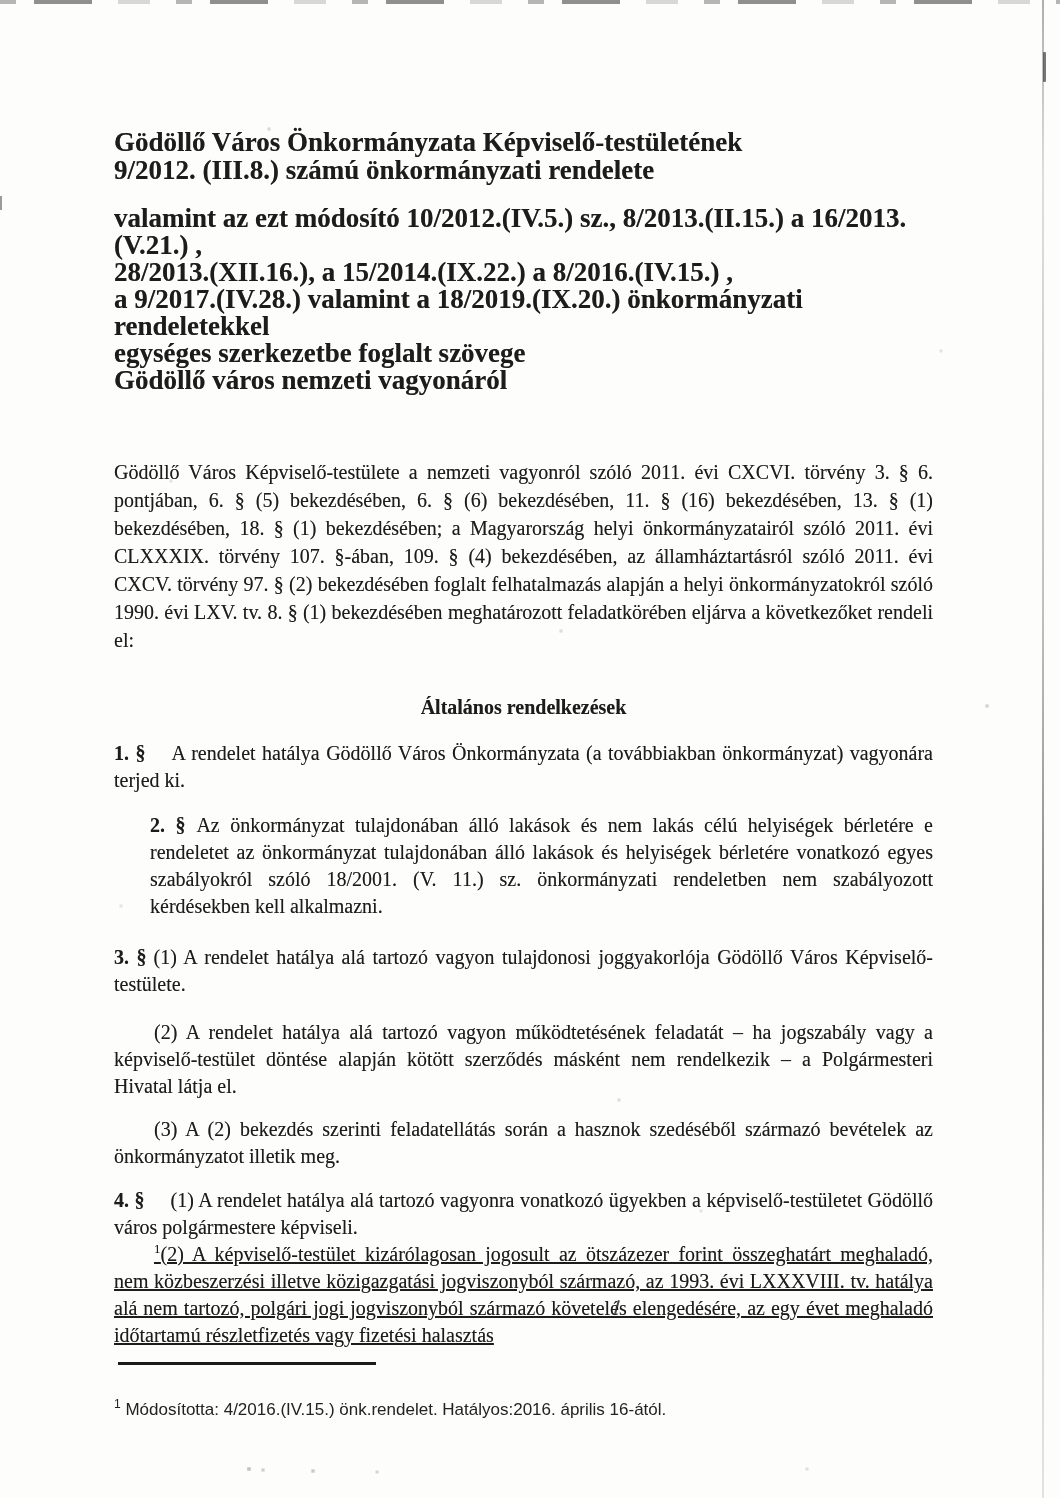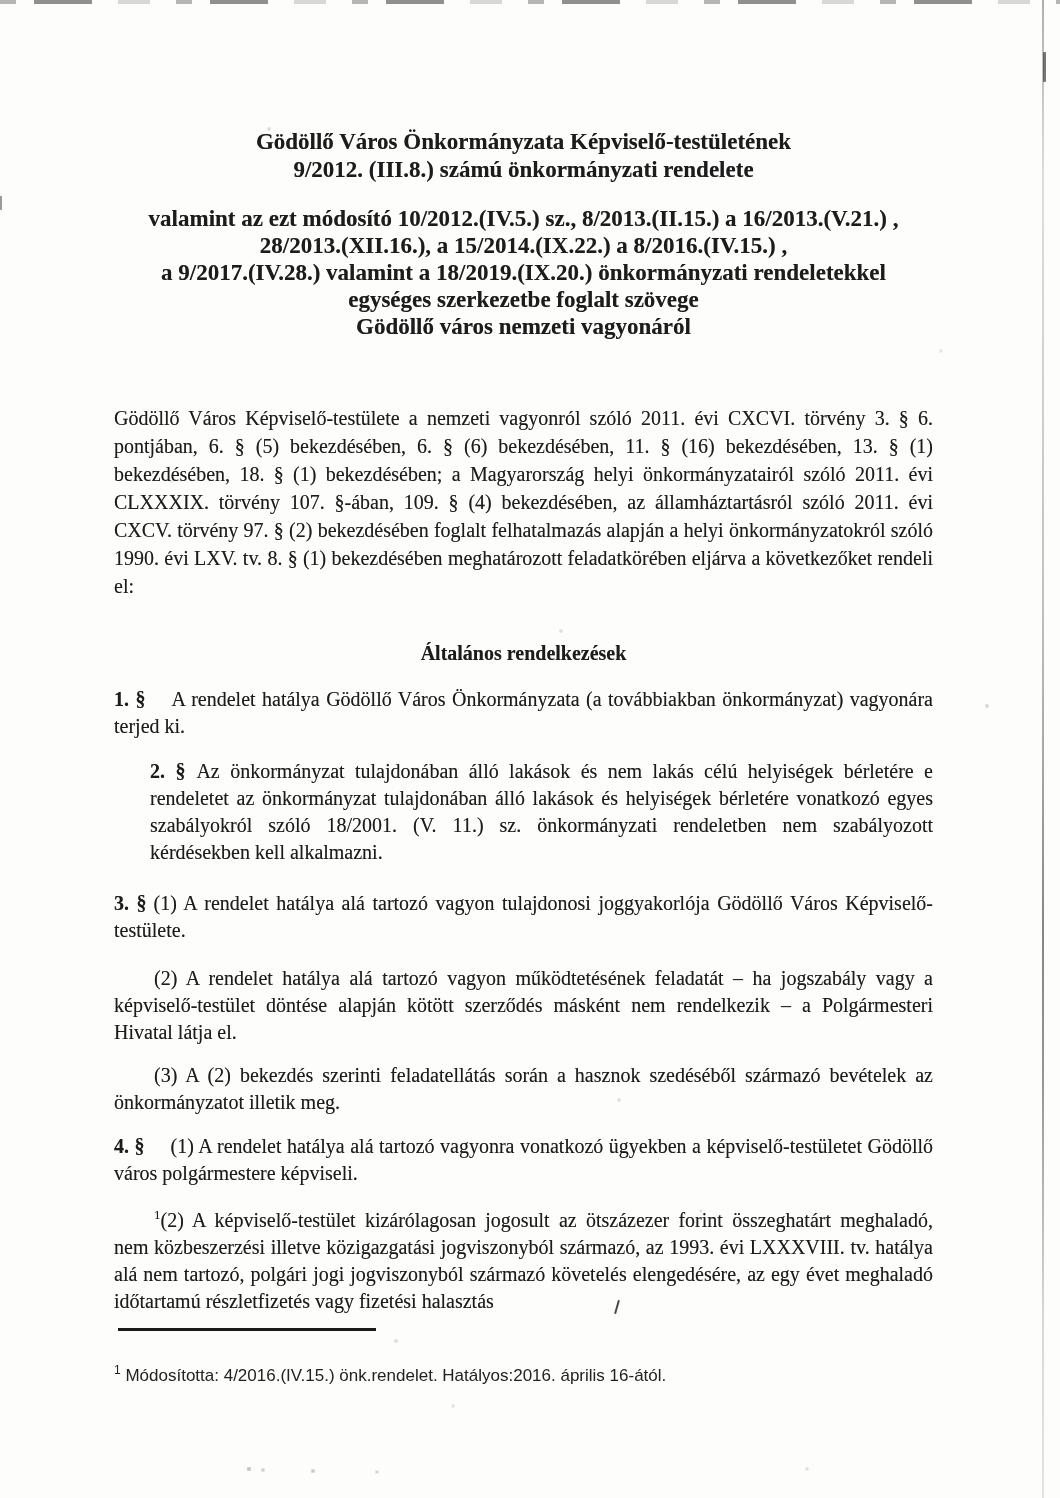--- a/index.html
+++ b/index.html
@@ -79,23 +79,23 @@
       452px 1405px 0 0.5px rgba(0,0,0,0.12),
       248px 1468px 0 0.8px rgba(0,0,0,0.22),
       262px 1469px 0 0.6px rgba(0,0,0,0.18),
       312px 1470px 0 0.7px rgba(0,0,0,0.20),
       376px 1471px 0 0.5px rgba(0,0,0,0.16),
       806px 1468px 0 0.5px rgba(0,0,0,0.12);
   }
 
   
   .doc-header {
-    text-align: center;
+    text-align: left;
     font-weight: bold;
-    font-size: 23px;
+    font-size: 27px;
   }
   .h-line { margin: 0; line-height: 28px; }
   .h-gap { height: 21px; }
   .doc-header .h-line.sub { line-height: 27px; }
 
   
   .para {
     margin: 0;
     font-size: 20px;
     line-height: 27px;
@@ -108,21 +108,21 @@
     font-size: 20px;
     line-height: 27px;
     font-weight: bold;
   }
   .sec-1 { margin-top: 19px; }
   .sec-2 { margin-top: 18px; margin-left: 36px; }
   .sec-3p1 { margin-top: 24px; }
   .sec-3p2 { margin-top: 21px; text-indent: 40px; }
   .sec-3p3 { margin-top: 16px; text-indent: 40px; }
   .sec-4p1 { margin-top: 17px; }
-  .sec-4p2 { margin-top: 20px; text-indent: 40px; }
+  .sec-4p2 { text-indent: 40px; text-decoration: underline; }
   .sec-num { font-weight: bold; }
   .gap-xl { margin-right: 26px; }
   .gap-m  { margin-right: 11px; }
   .gap-s  { margin-right: 7px; }
   sup.fn-ref {
     font-size: 13px;
     line-height: 0;
     vertical-align: super;
   }
 

